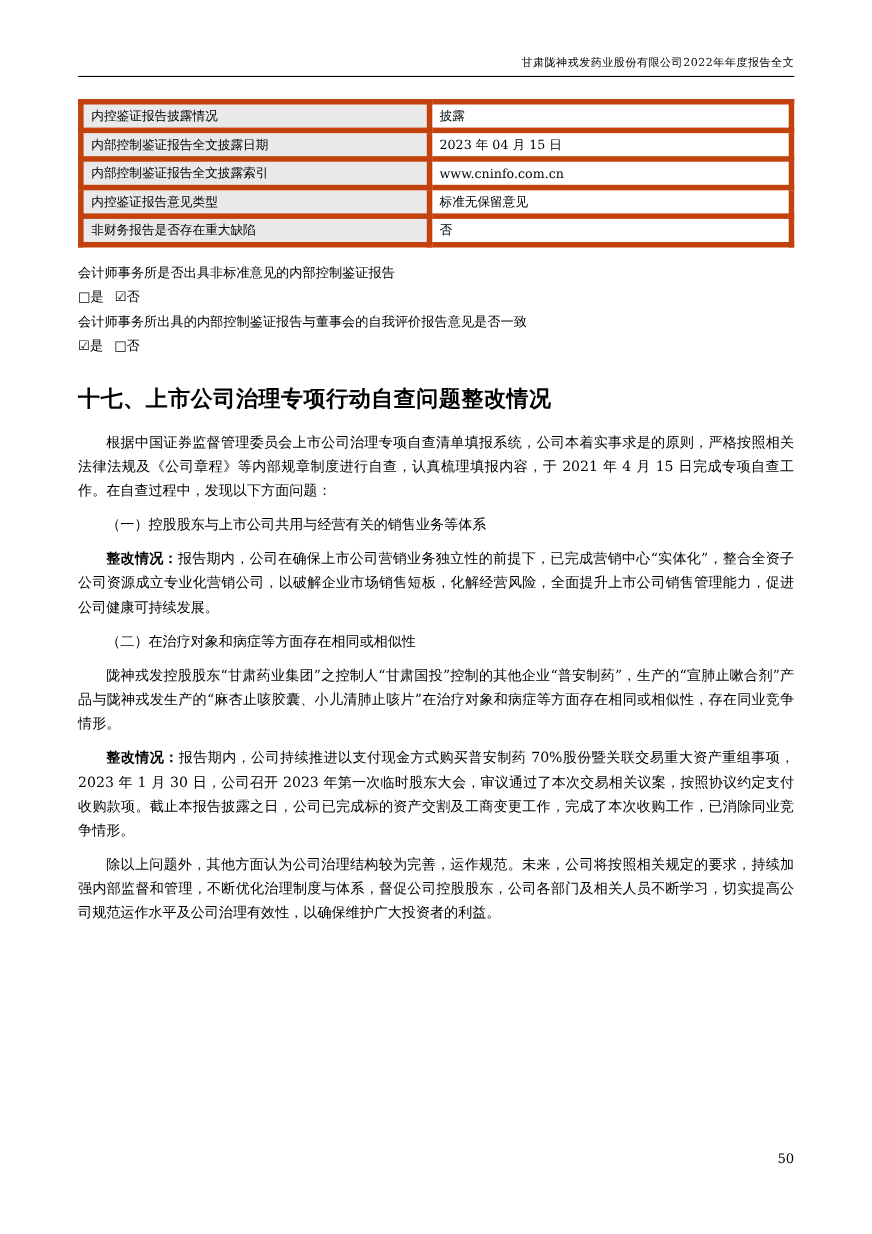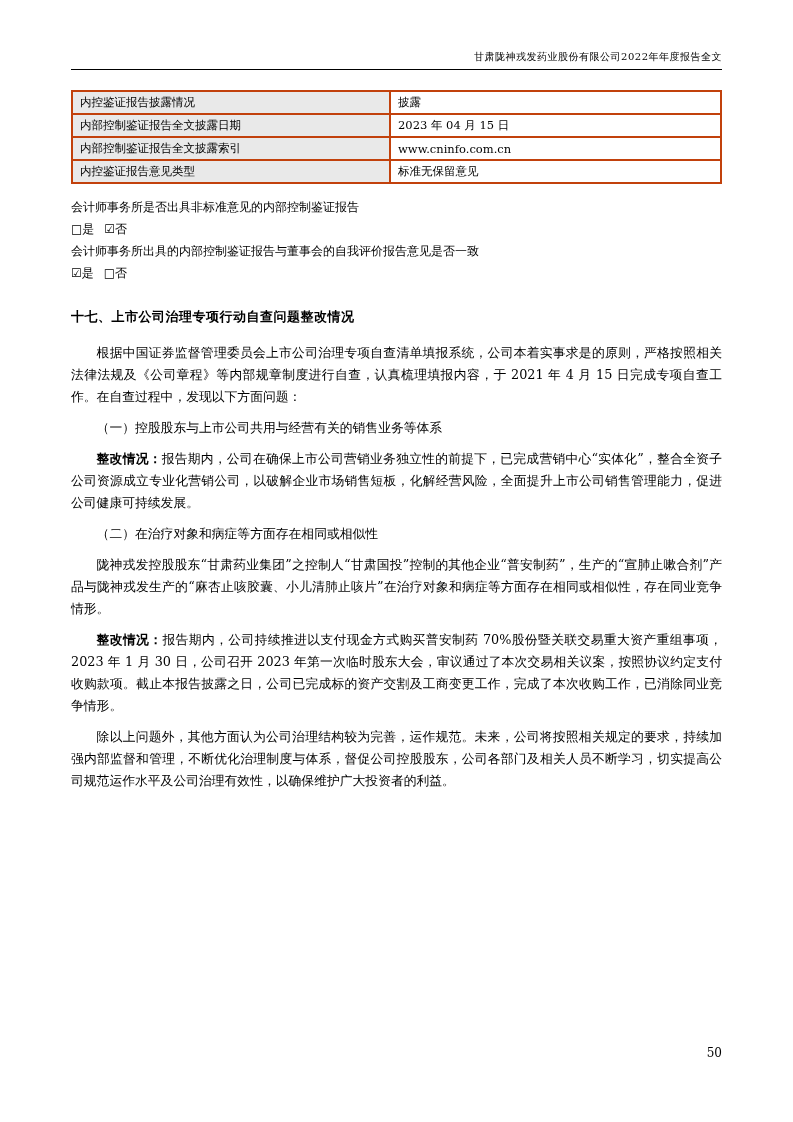--- a/index.html
+++ b/index.html
@@ -28,41 +28,41 @@
   }
   
   table.info-table {
     width: 100%;
     border-collapse: collapse;
     margin-top: 20px;
     font-size: 11.5px;
     table-layout: fixed;
   }
   table.info-table td {
-    border: 2px solid #c2410c;
+    border: 5px solid #c2410c;
     padding: 3px 7px;
     height: 23px;
     vertical-align: middle;
   }
   td.cell-label { width: 49%; background: #e9e9e9; }
   td.cell-value { width: 51%; background: #ffffff; }
   
   .questions {
     margin-top: 12px;
     font-size: 12px;
   }
   .q-line {
     line-height: 22px;
     text-align: justify;
   }
   .q-option { margin-right: 10px; }
   
   .section-heading {
     margin-top: 24px;
-    font-size: 13px;
+    font-size: 20px;
     font-weight: bold;
     letter-spacing: 0.5px;
   }
   
   .paragraphs { margin-top: 16px; }
   .body-para {
     font-size: 12.8px;
     line-height: 22px;
     text-align: justify;
     text-indent: 2em;
@@ -97,20 +97,24 @@
           <td class="cell-value">2023 年 04 月 15 日</td>
         </tr>
         <tr>
           <td class="cell-label">内部控制鉴证报告全文披露索引</td>
           <td class="cell-value">www.cninfo.com.cn</td>
         </tr>
         <tr>
           <td class="cell-label">内控鉴证报告意见类型</td>
           <td class="cell-value">标准无保留意见</td>
         </tr>
+        <tr>
+          <td class="cell-label">非财务报告是否存在重大缺陷</td>
+          <td class="cell-value">否</td>
+        </tr>
       </tbody>
   </table>
 
   <div class="questions">
       <p class="q-line">会计师事务所是否出具非标准意见的内部控制鉴证报告</p>
       <p class="q-line"><span class="q-option">□是</span><span class="q-option">☑否</span></p>
       <p class="q-line">会计师事务所出具的内部控制鉴证报告与董事会的自我评价报告意见是否一致</p>
       <p class="q-line"><span class="q-option">☑是</span><span class="q-option">□否</span></p>
     </div>
 

